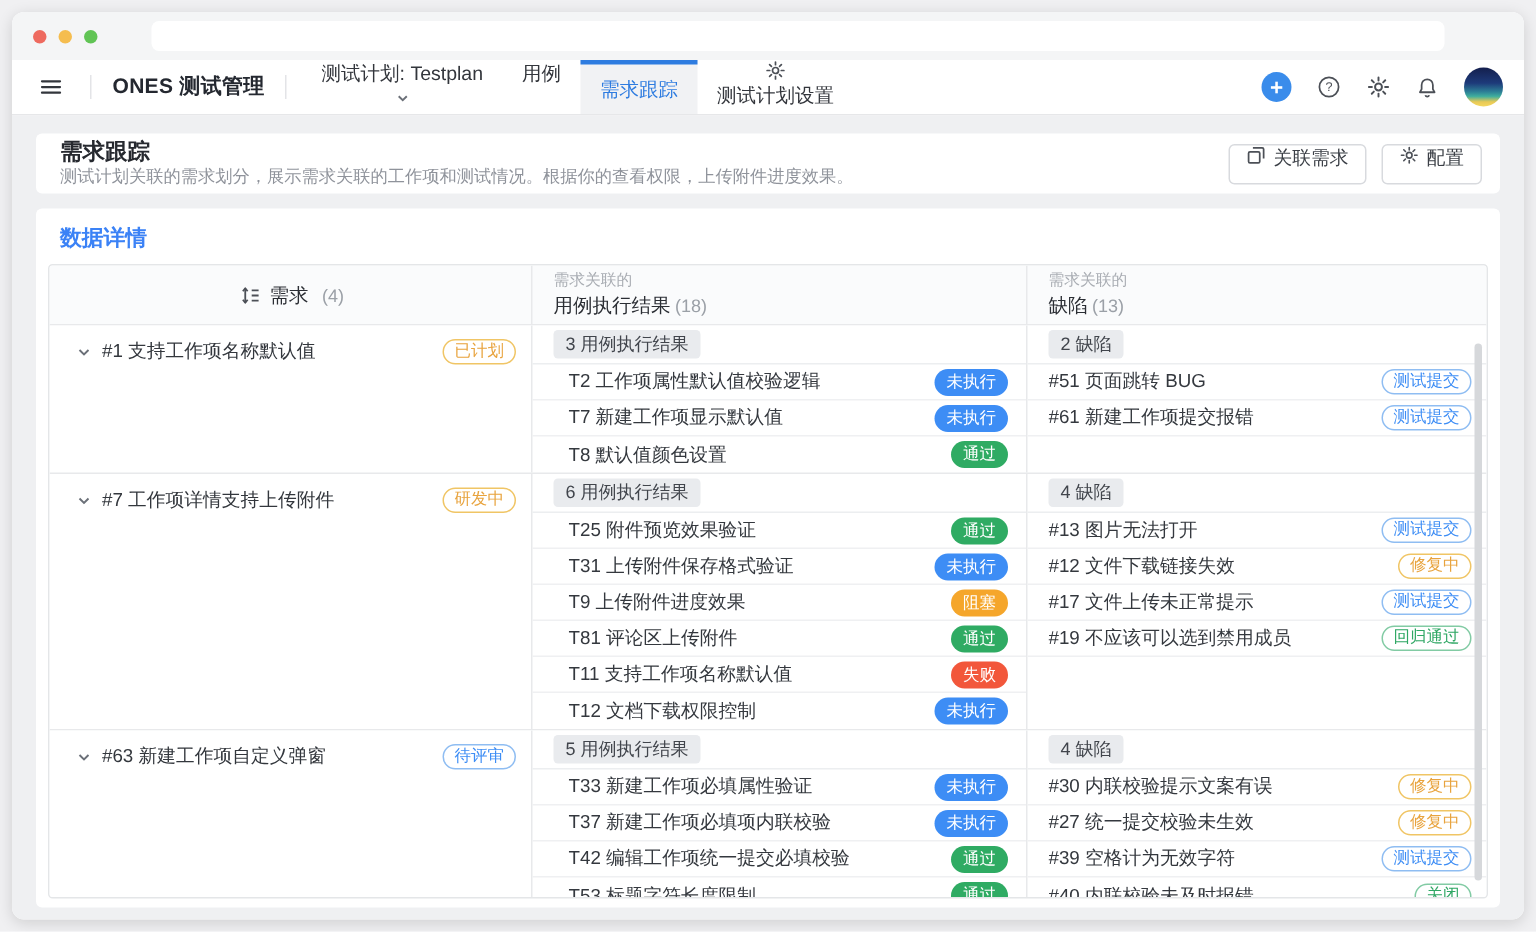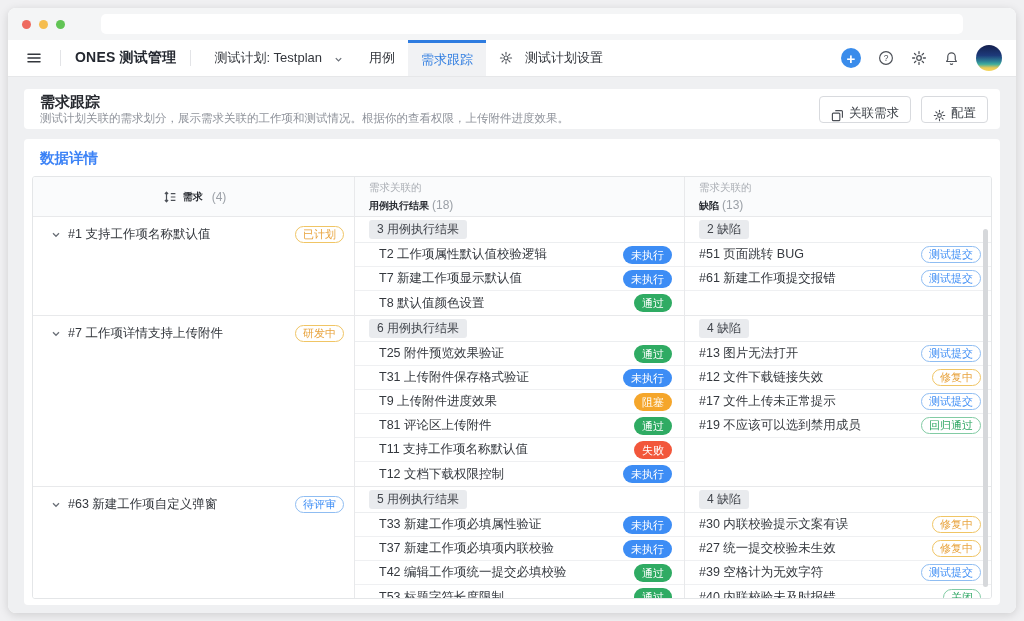--- a/index.html
+++ b/index.html
@@ -13,50 +13,50 @@
   .lights { display:flex; gap:8px; margin-right:36px; }
   .light { width:9px; height:9px; border-radius:50%; }
   .light.r { background:#ee6a5f; } .light.y { background:#f5bd4f; } .light.g { background:#61c455; }
   .urlbar { flex:1; height:20px; background:#fff; border-radius:5px; }
   
   .appbar { height:37px; background:#fff; border-bottom:1px solid #e6e7e9; display:flex; align-items:stretch; padding:0 12px 0 10px; flex:0 0 auto; }
   .appbar .itm { display:flex; align-items:center; }
   .hamburger { padding:0 8px; cursor:pointer; }
   .vdiv { width:1px; height:16px; background:#e3e4e7; align-self:center; margin:0 10px; }
   .brand { font-size:14px; font-weight:bold; color:#242830; letter-spacing:.2px; padding:0 4px; }
-  .navitem { font-size:13px; color:#33363c; padding:0 13px; cursor:pointer; gap:12px; }
+  .navitem { font-size:13px; color:#33363c; padding:0 13px; cursor:pointer; gap:1px;flex-direction:column; }
   .navitem .chev-s { margin-top:2px; }
   .tab-active { font-size:13px; color:#2e7ce0; background:#f1f2f4; border-top:3px solid #2e7ce0; padding:0 13px; padding-top:0; cursor:pointer; }
   .spacer { flex:1; }
   .icongrp { display:flex; align-items:center; gap:17px; padding-right:2px; }
   .plus-btn { width:20px; height:20px; border-radius:50%; background:#3a8ceb; color:#fff; display:flex; align-items:center;
               justify-content:center; font-size:15px; font-weight:bold; line-height:1; cursor:pointer; }
   .icon-btn { display:flex; align-items:center; cursor:pointer; }
   .avatar { width:26px; height:26px; border-radius:50%; cursor:pointer;
             background:linear-gradient(180deg,#141f4d 0%,#1d3a7a 40%,#2d7f96 62%,#3fae9d 74%,#e8c956 88%,#f5d75e 100%); }
   
   .content { flex:1; background:#eff0f2; padding:12px 16px 8px; display:flex; flex-direction:column; overflow:hidden; }
   .card { background:#fff; border-radius:4px; }
   .pagehead { height:40px; flex:0 0 auto; display:flex; align-items:center; justify-content:space-between; padding:4px 12px 4px 16px; margin-bottom:10px; }
   .ph-title { font-size:15px; font-weight:bold; color:#26292f; line-height:19px; }
   .ph-desc { font-size:11.5px; color:#8f939b; line-height:15px; }
   .ph-btns { display:flex; gap:10px; }
-  .btn { display:flex; align-items:flex-end; gap:5px; height:27px; padding:0 11px; background:#fff; border:1px solid #d8dade;
+  .btn { display:flex; align-items:flex-start; gap:5px; height:27px; padding:0 11px; background:#fff; border:1px solid #d8dade;
          border-radius:4px; font-size:12.5px; color:#3c4047; cursor:pointer; }
   .main { flex:1; display:flex; flex-direction:column; padding:8px 8px 6px; overflow:hidden; }
   .sec-title { font-size:14.5px; font-weight:bold; color:#3b82f6; margin:2px 0 8px 8px; flex:0 0 auto; }
   
   .table { flex:1; border:1px solid #e4e6e8; border-radius:3px; overflow:hidden; position:relative; background:#fff; }
   .thead { height:40px; background:#fafbfc; border-bottom:1px solid #e8e9eb; display:flex; }
   .th { padding:0 14px; display:flex; flex-direction:column; justify-content:center; }
   .th1 { width:322px; flex-direction:row; align-items:center; gap:6px; border-right:1px solid #e8e9eb; padding-left:16px; }
   .th2 { width:330px; border-right:1px solid #e8e9eb; }
   .th3 { flex:1; }
   .th-super { font-size:10.5px; color:#a9adb3; line-height:13px; margin-bottom:1px; }
-  .th-title { font-size:10px; font-weight:bold; color:#2b2e34; }
+  .th-title { font-size:13px; font-weight:normal; color:#2b2e34; }
   .th-count { font-size:12px; color:#9ba0a7; font-weight:normal; margin-left:3px; }
   .tgroup { display:flex; background:#fff; }
   .tgroup.gb { border-bottom:1px solid #e8e9eb; }
   .gcol { display:flex; flex-direction:column; }
   .c1 { width:322px; border-right:1px solid #e8e9eb; }
   .c2 { width:330px; border-right:1px solid #e8e9eb; }
   .c3 { flex:1; }
   .req-row { display:flex; align-items:flex-start; justify-content:space-between; padding:9px 10px 0 18px; }
   .req-left { display:flex; align-items:center; gap:7px; min-width:0; }
   .chev { display:flex; align-items:center; cursor:pointer; flex:0 0 auto; }

